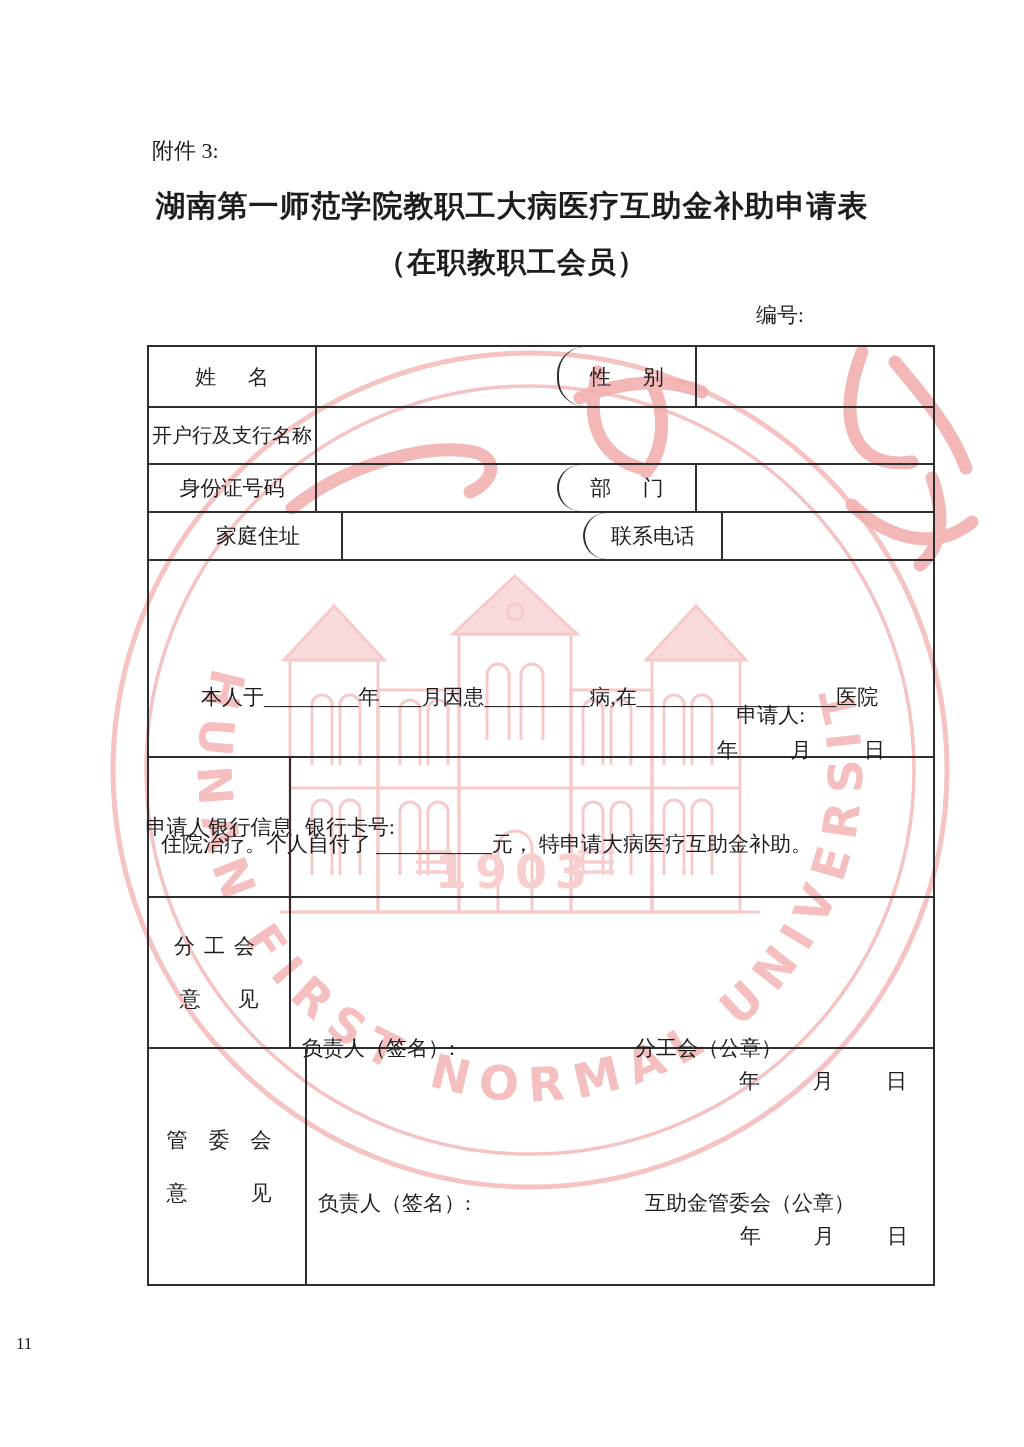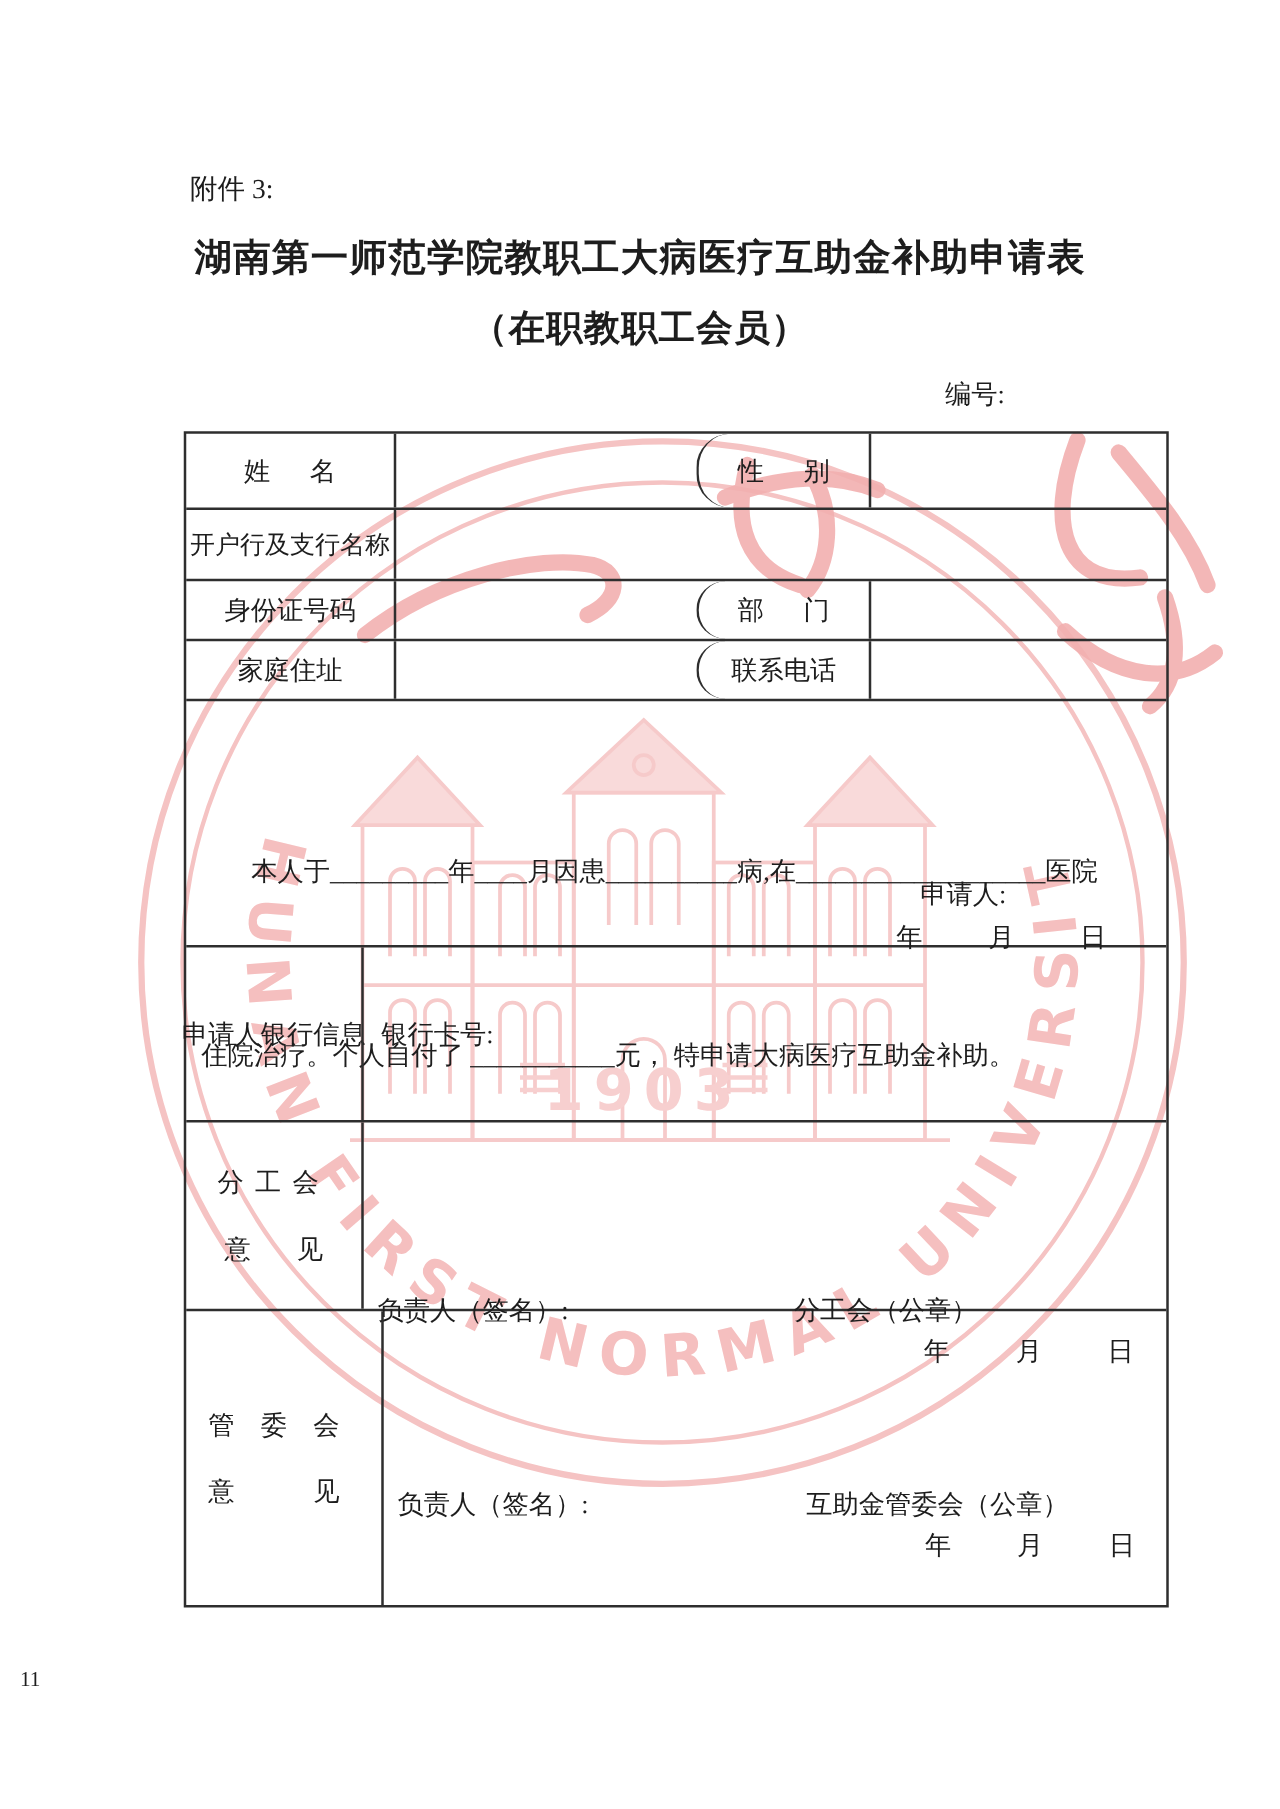--- a/index.html
+++ b/index.html
@@ -39,21 +39,21 @@
   .c1 { width:166px; }
   .c2 { width:242px; }
   .c3 { width:138px;border-radius:27px; }
   .c4 { flex:1; }
   .cL { width:140px; }
   .cR { flex:1; }
 
   .r1 { height:59px; }
   .r2 { height:57px; }
   .r3 { height:48px; }
-  .r4 { height:48px; }
+  .r4 { height:48px;padding-left:26px; }
   .r5 { height:197px; }
   .rBank { height:140px; }
   .r8 { height:151px; }
   .r9 { flex:1;gap:16px; }
 
   .tight { font-size:20px; letter-spacing:0; }
 
   .statement { display:block; font-size:21px; }
   .stmt-text { position:absolute; left:12px; right:16px; top:14px; line-height:49px; white-space:pre-wrap; }
   .stmt-line1 { text-indent:40px; display:block; }

